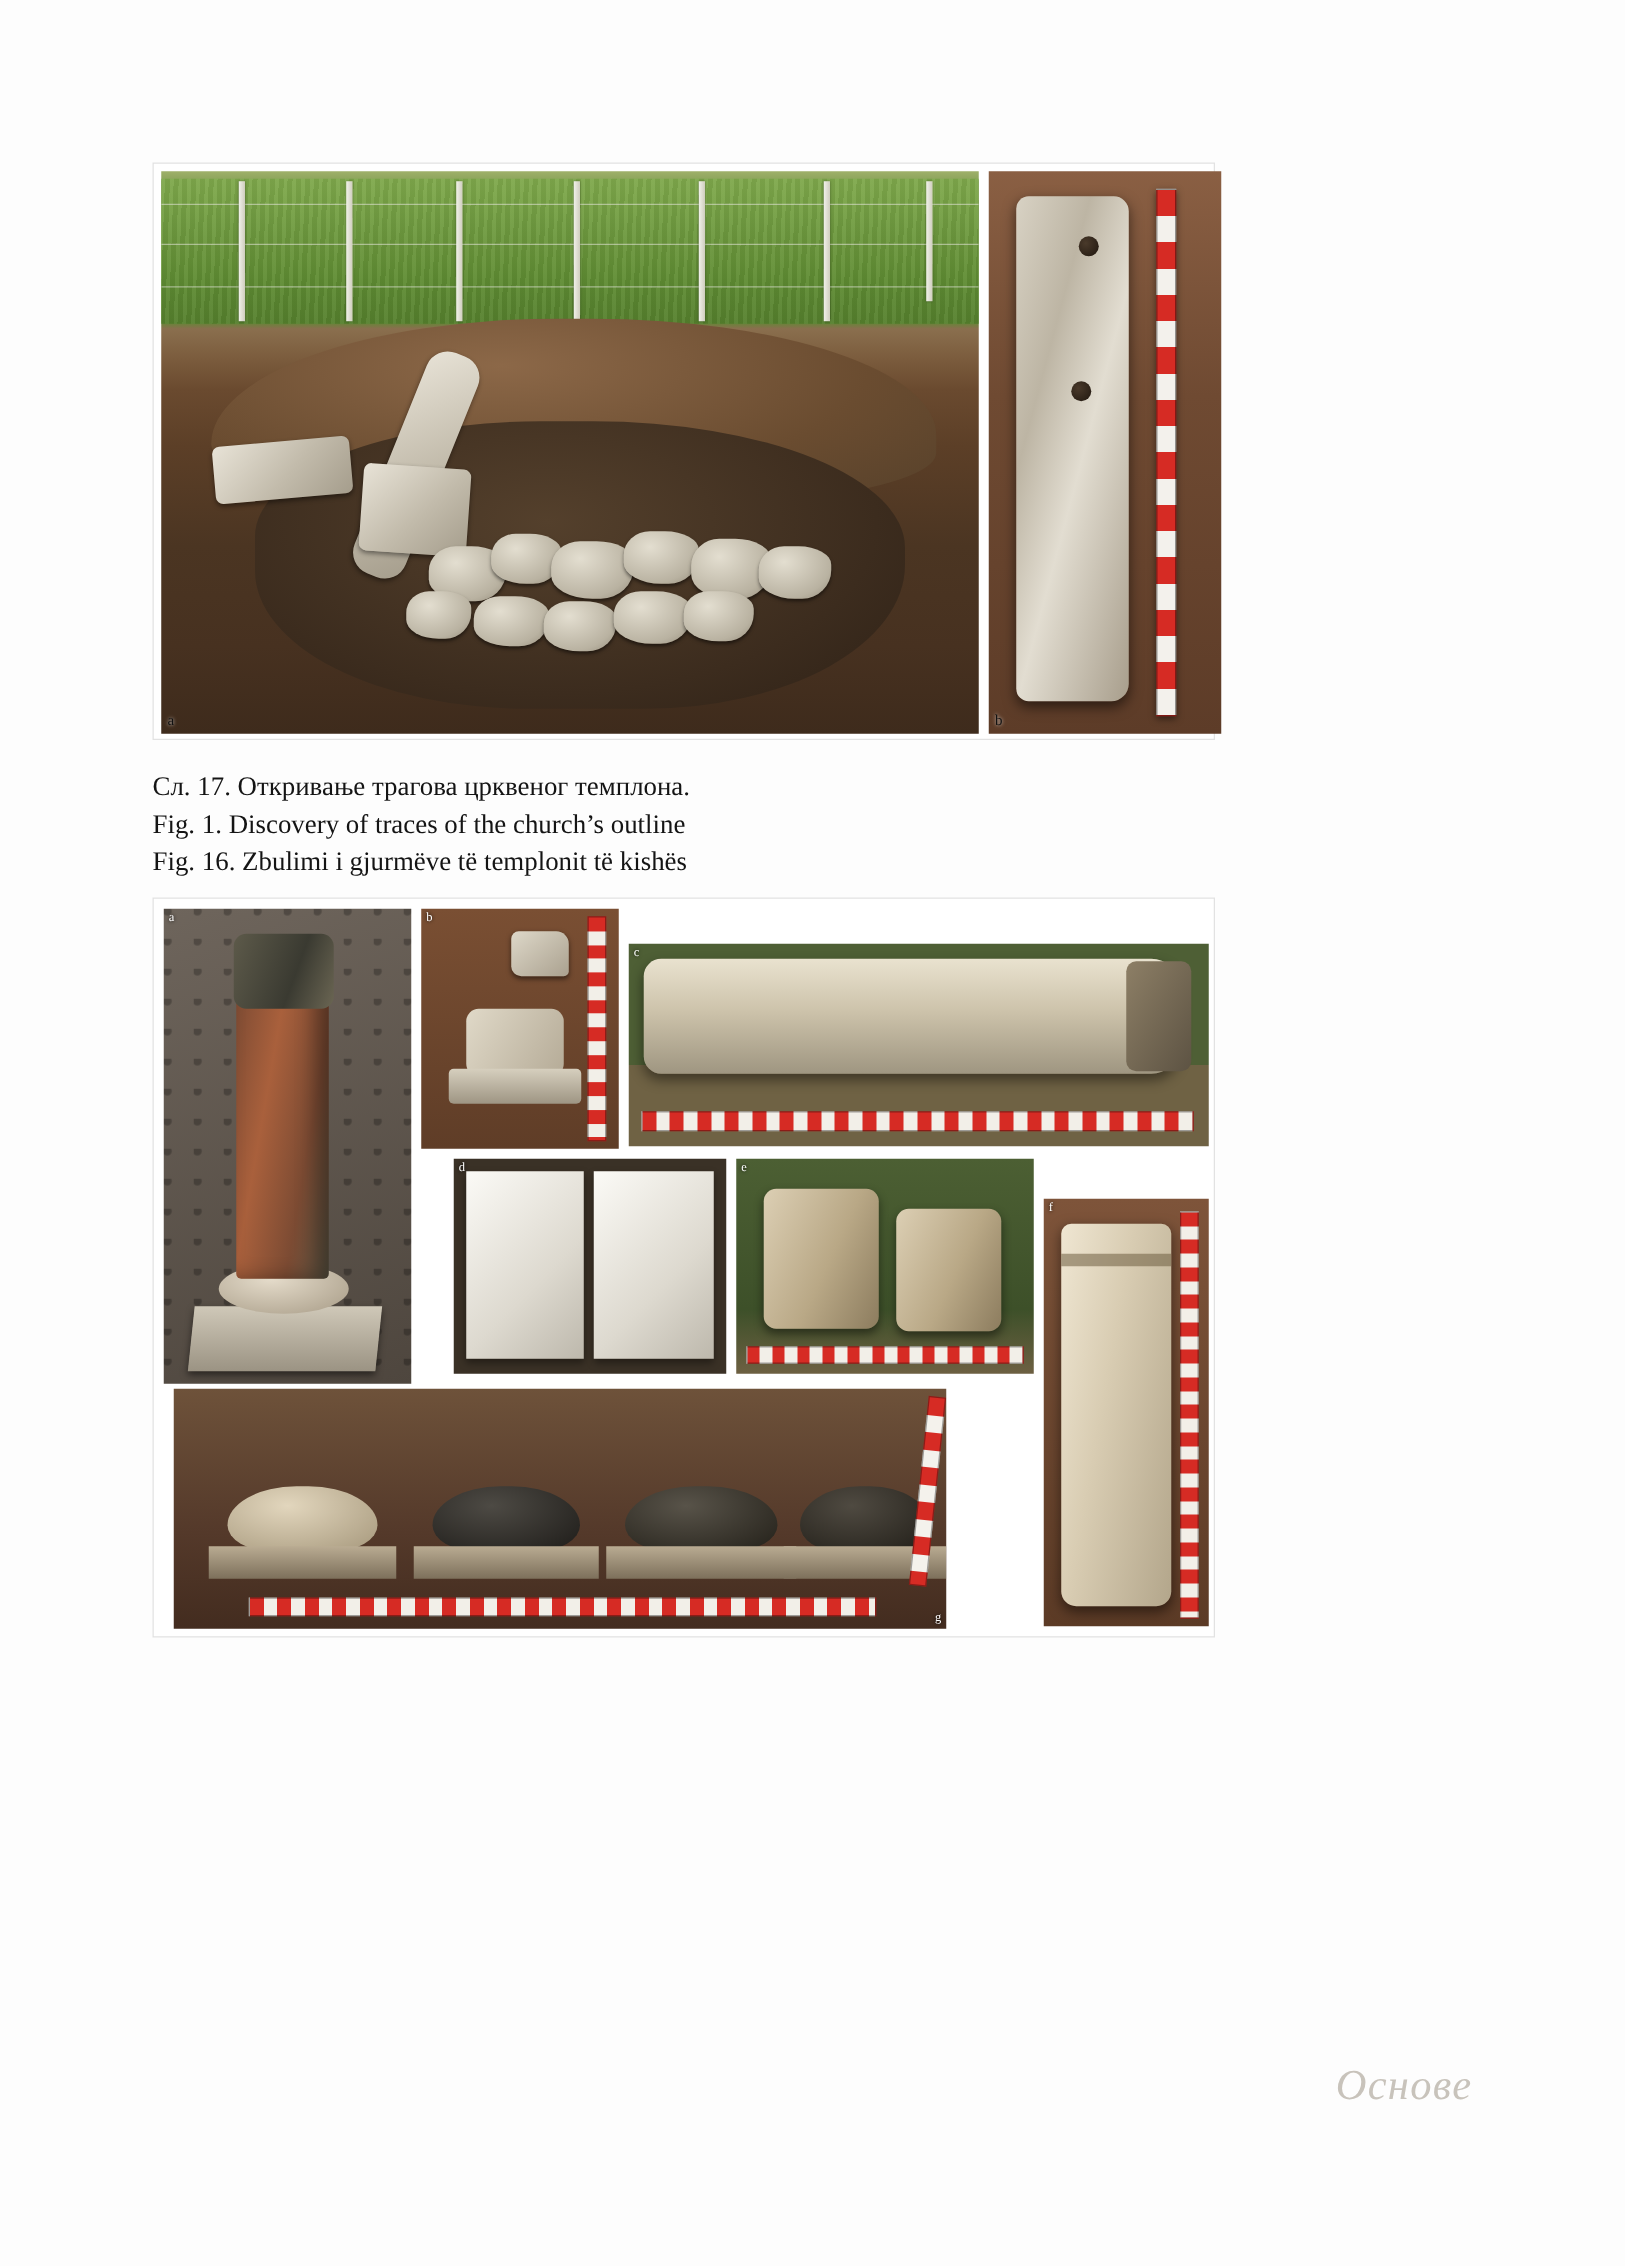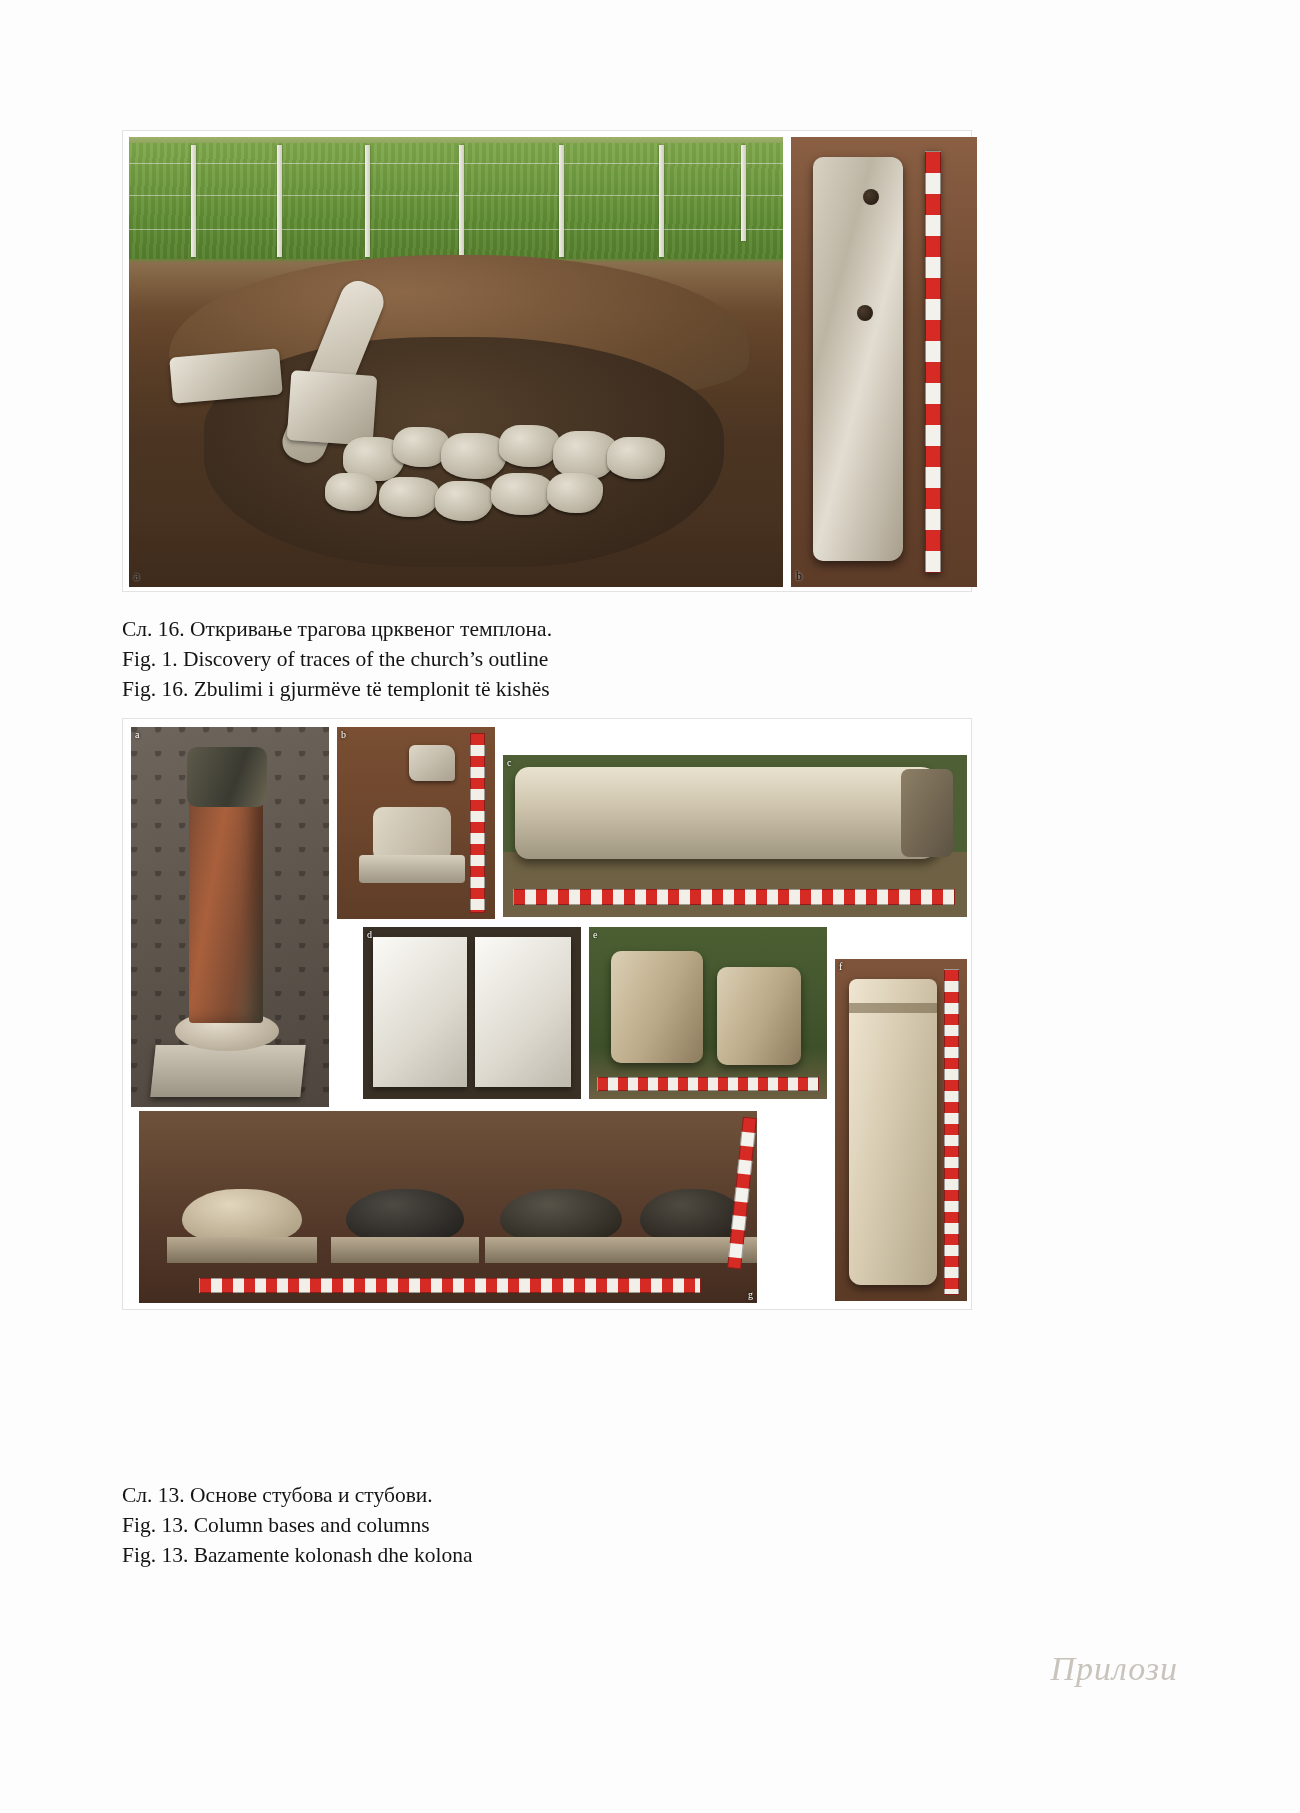--- a/index.html
+++ b/index.html
@@ -398,21 +398,21 @@
         <div class="pit" style="left:72px;top:52px;"></div>
         <div class="pit" style="left:66px;top:168px;"></div>
         <div class="scale-rod"></div>
         <span class="lbl dark">b</span>
       </div>
 
     </div>
   </div>
 
   <div class="caption" id="caption-12">
-    <div>Сл. 16. Откривање трагова црквеног темплона.</div>
+    <div>Сл. 17. Откривање трагова црквеног темплона.</div>
     <div>Fig. 1. Discovery of traces of the church’s outline</div>
     <div>Fig. 16. Zbulimi i gjurmëve të templonit të kishës</div>
   </div>
 
   <div class="fig13-frame">
     <div class="fig13-inner">
 
       <div class="pnl" id="p-a">
         <div class="base-slab"></div>
         <div class="torus"></div>
@@ -474,21 +474,16 @@
           <div class="plin"></div>
         </div>
         <div class="stick"></div>
         <div class="scale-g"></div>
         <span class="plbl br">g</span>
       </div>
 
     </div>
   </div>
 
-  <div class="caption" id="caption-13">
-    <div>Сл. 13. Основе стубова и стубови.</div>
-    <div>Fig. 13. Column bases and columns</div>
-    <div>Fig. 13. Bazamente kolonash dhe kolona</div>
-  </div>
-
-  <div id="footer-mark">Прилози</div>
+
+  <div id="footer-mark">Основе</div>
 
 </div>
 
 </body></html>

